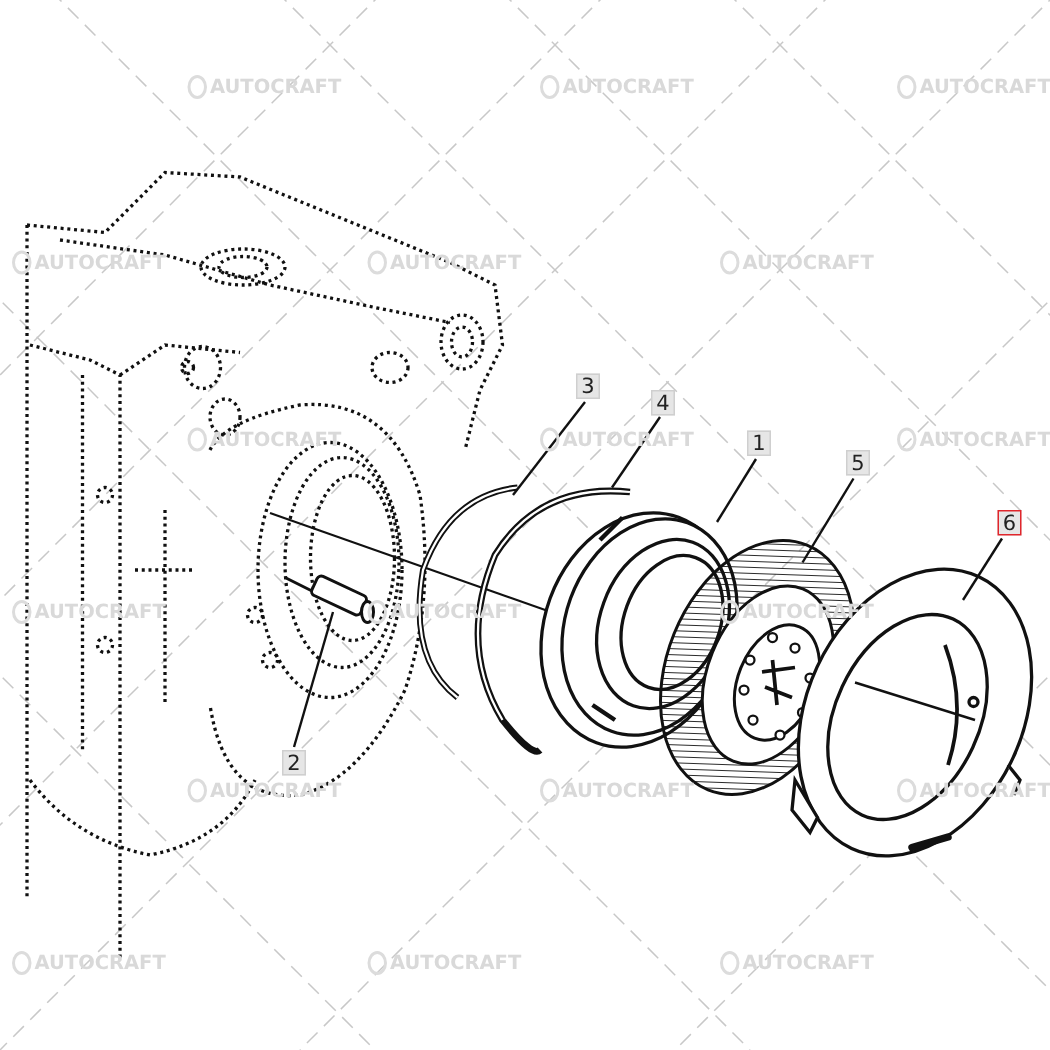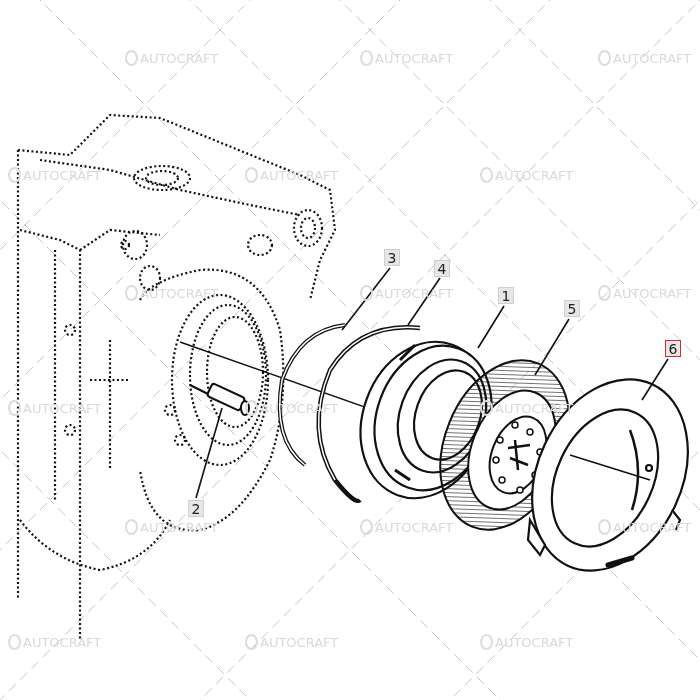--- a/index.html
+++ b/index.html
@@ -1,20 +1,20 @@
 <!DOCTYPE html>
 <html><head>
 <meta charset="utf-8">
 <style>
   html, body { margin: 0; padding: 0; background: #ffffff; }
   body { width: 700px; height: 700px; position: relative; overflow: hidden;
          font-family: "DejaVu Sans", sans-serif; }
   #stage { position: absolute; left: 0; top: 0; width: 700px; height: 700px; }
   .wm { position: absolute; display: flex; align-items: center; gap: 2px;
-        color: #d9d9d9; font-family: "DejaVu Sans", sans-serif; font-weight: normal;
+        color: #d9d9d9; font-family: "DejaVu Sans", sans-serif; font-weight: bold;
         font-size: 13px; letter-spacing: 0px; pointer-events: none; user-select: none; }
   .wm .ring { width: 13px; height: 16px; border: 2px solid #dcdcdc; border-radius: 50%;
               box-sizing: border-box; }
   .callout { position: absolute; width: 16px; height: 17px; background: #e6e6e6;
              border: 1px solid #cfcfcf; box-sizing: border-box; display: flex;
              align-items: center; justify-content: center;
              font-family: "DejaVu Sans", sans-serif; font-size: 14px; color: #222;
              line-height: 1; cursor: pointer; }
   .callout.selected { border: 1.5px solid #e0262c; }
 </style>

